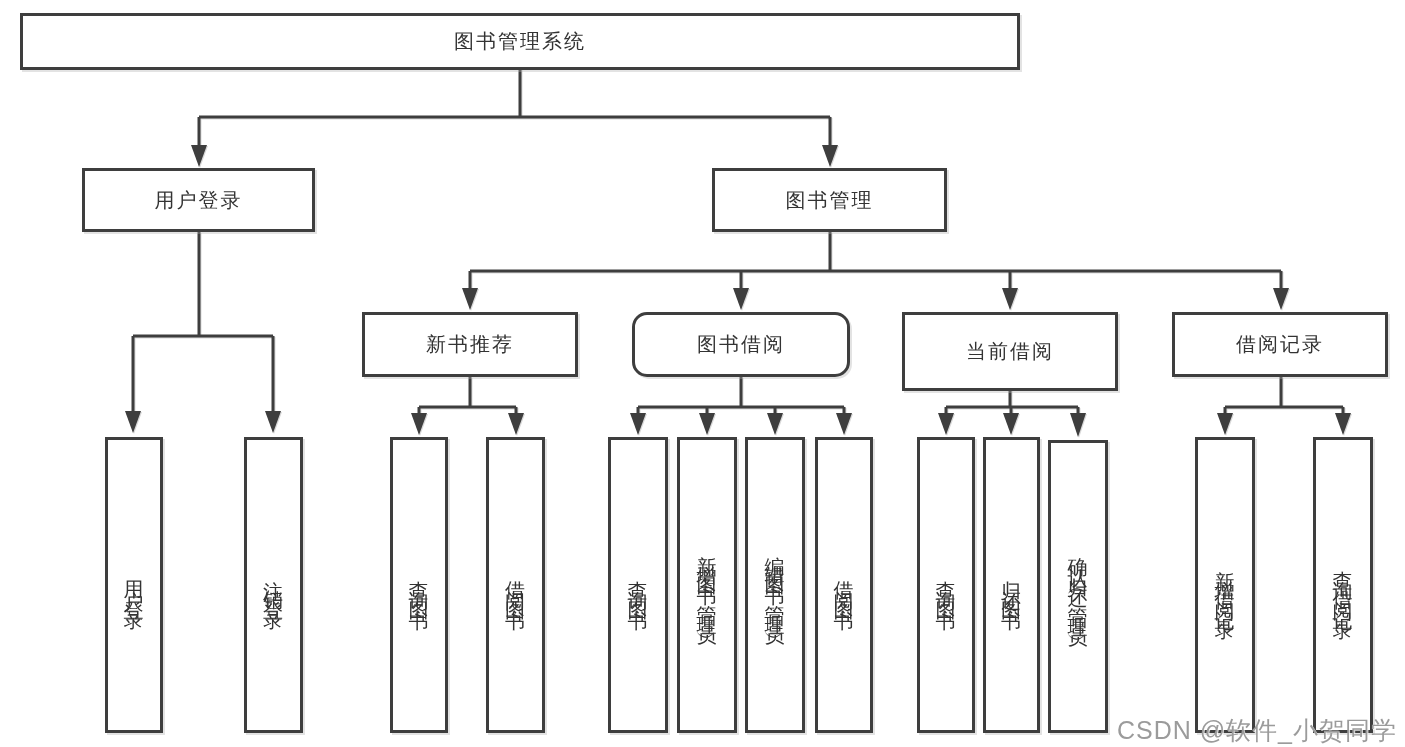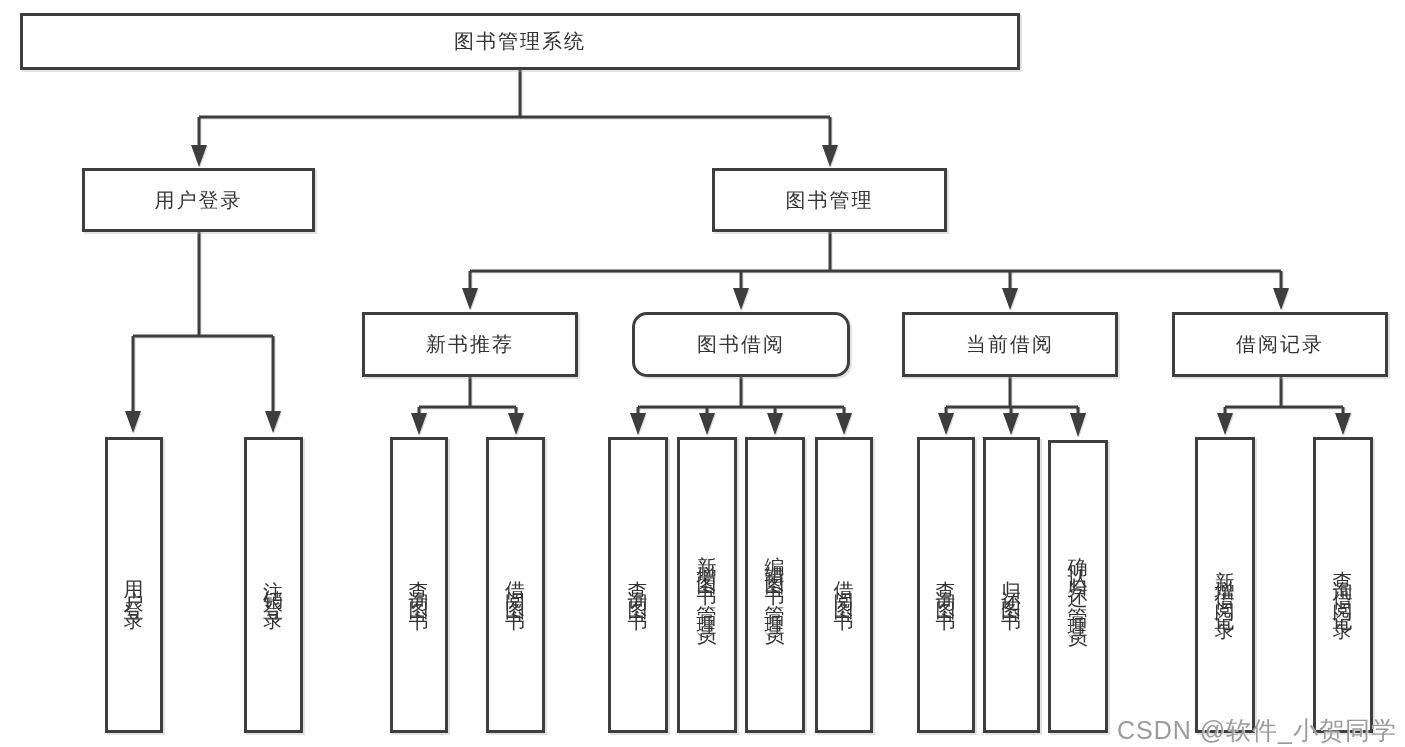--- a/index.html
+++ b/index.html
@@ -45,21 +45,21 @@
     letter-spacing: 10px;
     color: #333333;
     white-space: nowrap;
   }
   
   #n-root  { left: 20px;   top: 13px;  width: 1000px; height: 57px; }
   #n-login { left: 82px;   top: 168px; width: 233px;  height: 64px; }
   #n-mgmt  { left: 712px;  top: 168px; width: 235px;  height: 64px; }
   #n-rec   { left: 362px;  top: 312px; width: 216px;  height: 65px; }
   #n-bor   { left: 632px;  top: 312px; width: 218px;  height: 65px; border-radius: 15px; }
-  #n-cur   { left: 902px;  top: 312px; width: 216px;  height: 65px; }
+  #n-cur   { left: 902px;  top: 312px; width: 216px;  height: 79px; }
   #n-recd  { left: 1172px; top: 312px; width: 216px;  height: 65px; }
   #l-1  { left: 105px;  top: 437px; width: 58px; height: 296px; }
   #l-2  { left: 244px;  top: 437px; width: 59px; height: 296px; }
   #l-3  { left: 390px;  top: 437px; width: 58px; height: 296px; }
   #l-4  { left: 486px;  top: 437px; width: 59px; height: 296px; }
   #l-5  { left: 608px;  top: 437px; width: 60px; height: 296px; }
   #l-6  { left: 677px;  top: 437px; width: 60px; height: 296px; }
   #l-7  { left: 745px;  top: 437px; width: 60px; height: 296px; }
   #l-8  { left: 815px;  top: 437px; width: 58px; height: 296px; }
   #l-9  { left: 917px;  top: 437px; width: 58px; height: 296px; }

